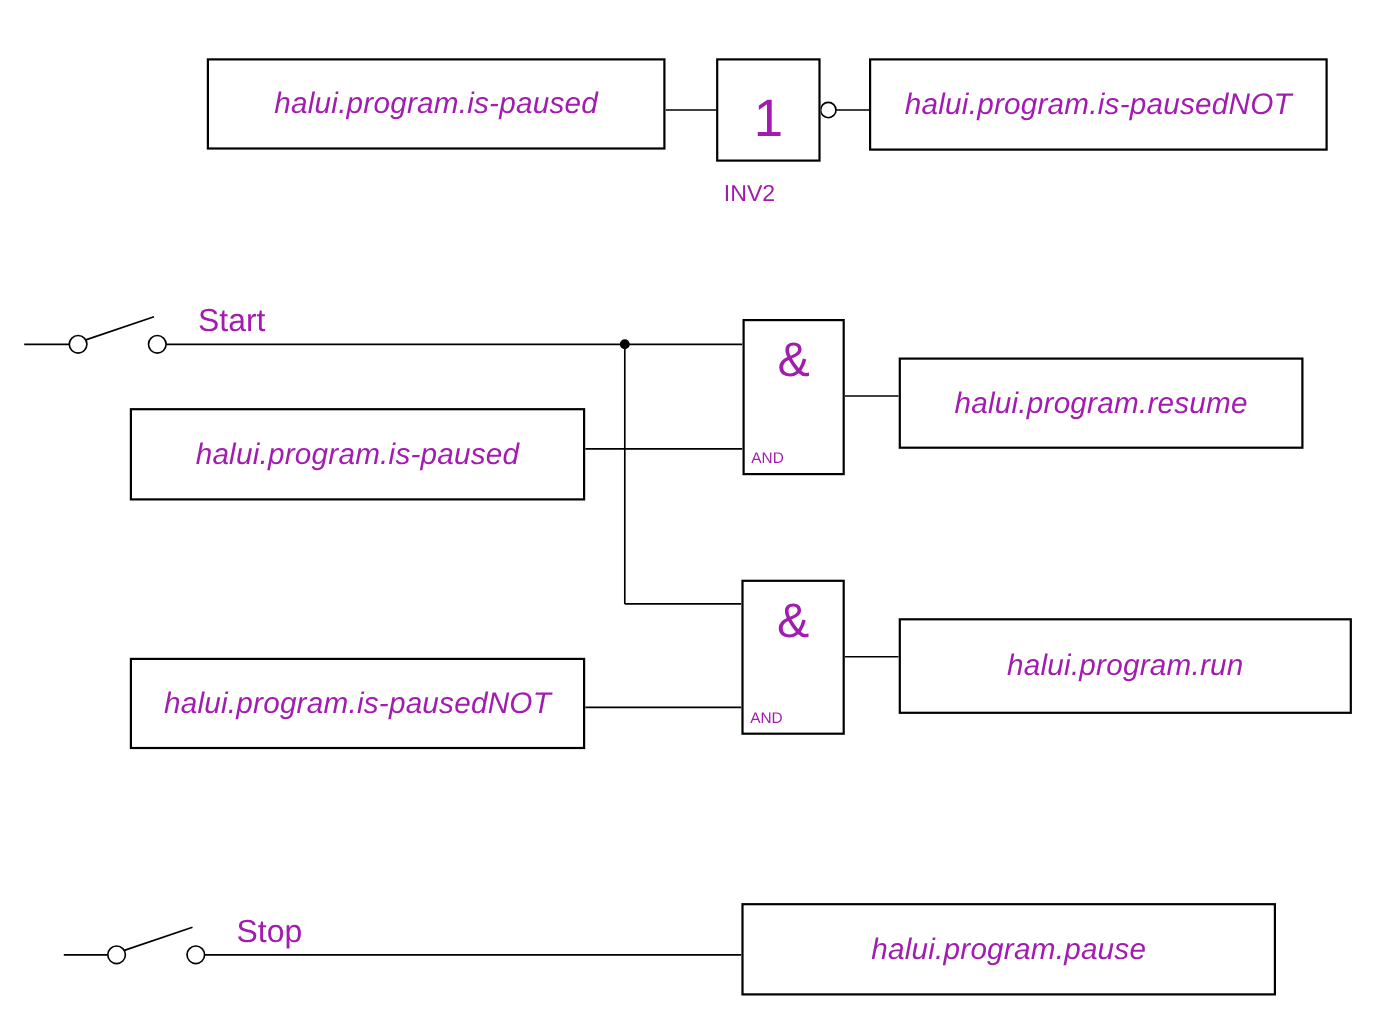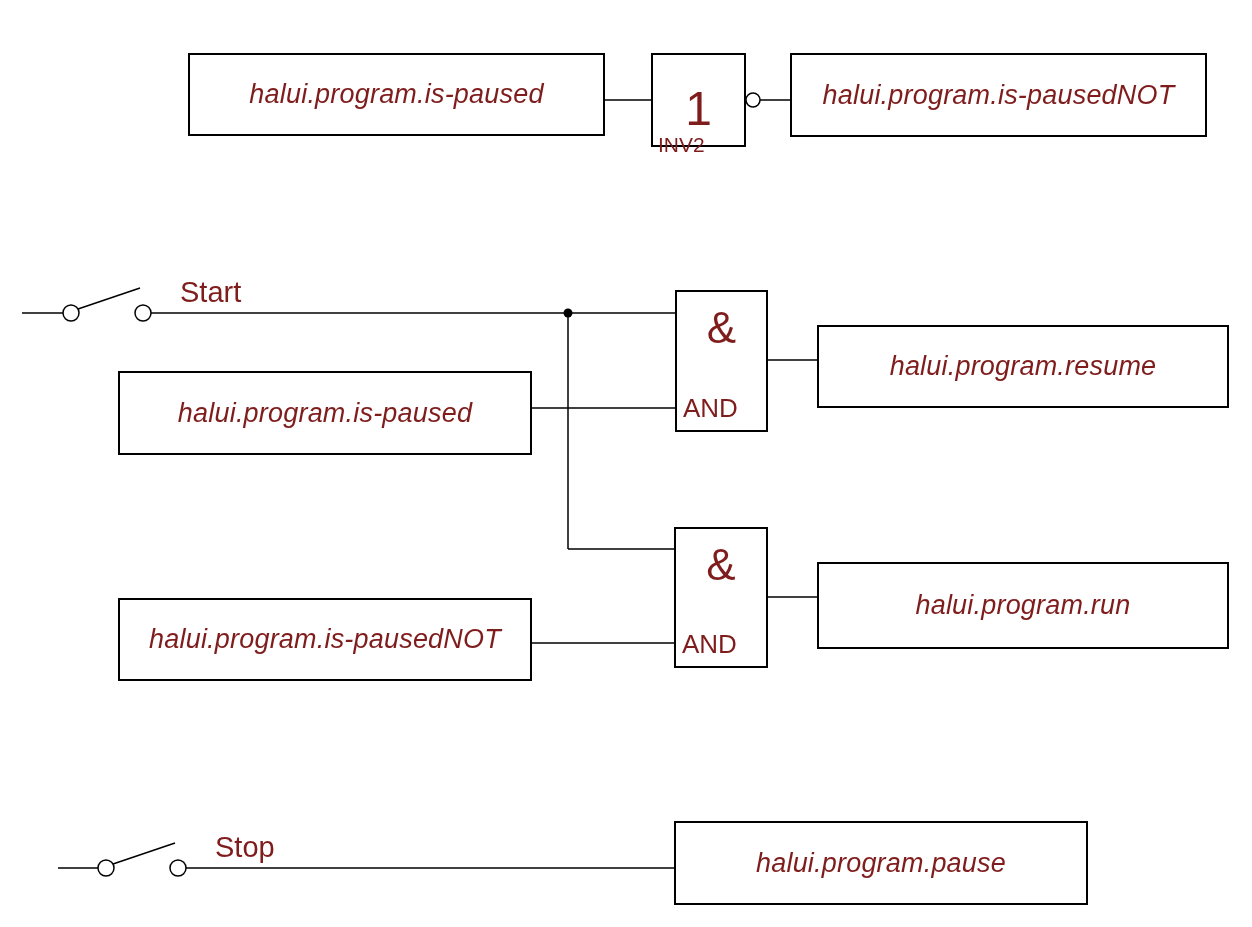--- a/index.html
+++ b/index.html
@@ -6,21 +6,21 @@
     margin: 0;
     padding: 0;
     background: #ffffff;
   }
   .canvas {
     position: relative;
     width: 1252px;
     height: 927px;
     background: #ffffff;
     font-family: "Liberation Sans", sans-serif;
-    color: #7f1d1d;
+    color: #a21caf;
     overflow: hidden;
   }
   .wires {
     position: absolute;
     left: 0;
     top: 0;
   }
   .box {
     position: absolute;
     border: 2px solid #000000;
@@ -51,28 +51,29 @@
   .inv-symbol {
     font-size: 48px;
     margin-top: 30px;
     flex: 1;
   }
   .inv-label {
     font-size: 21px;
     align-self: flex-start;
     padding-left: 5px;
     padding-bottom: 3px;
+    margin-top: 32px;
   }
   .and-symbol {
     font-size: 44px;
     margin-top: 14px;
     flex: 1;
   }
   .and-label {
-    font-size: 26px;
+    font-size: 14px;
     align-self: flex-start;
     padding-left: 6px;
     padding-bottom: 6px;
   }
   .switch-label {
     position: absolute;
     font-size: 29px;
     white-space: nowrap;
     margin-left: 32px;
   }
@@ -127,36 +128,36 @@
 
   <div class="box" style="left:118px; top:371px; width:414px; height:84px;">
     <span class="signal-text">halui.program.is-paused</span>
   </div>
 
   <div class="gate" style="left:675px; top:290px; width:93px; height:142px;">
     <div class="gate-symbol and-symbol">&amp;</div>
     <div class="and-label">AND</div>
   </div>
 
-  <div class="box" style="left:817px; top:325px; width:412px; height:83px;">
+  <div class="box" style="left:817px; top:325px; width:368px; height:83px;">
     <span class="signal-text">halui.program.resume</span>
   </div>
 
   <div class="gate" style="left:674px; top:527px; width:94px; height:141px;">
     <div class="gate-symbol and-symbol">&amp;</div>
     <div class="and-label">AND</div>
   </div>
 
   <div class="box" style="left:118px; top:598px; width:414px; height:83px;">
     <span class="signal-text">halui.program.is-pausedNOT</span>
   </div>
 
   <div class="box" style="left:817px; top:562px; width:412px; height:87px;">
     <span class="signal-text">halui.program.run</span>
   </div>
 
   <div class="switch-label" style="left:183px; top:831px;">Stop</div>
 
-  <div class="box" style="left:674px; top:821px; width:414px; height:84px;">
+  <div class="box" style="left:674px; top:821px; width:486px; height:84px;">
     <span class="signal-text">halui.program.pause</span>
   </div>
 
 </div>
 
 </body></html>

